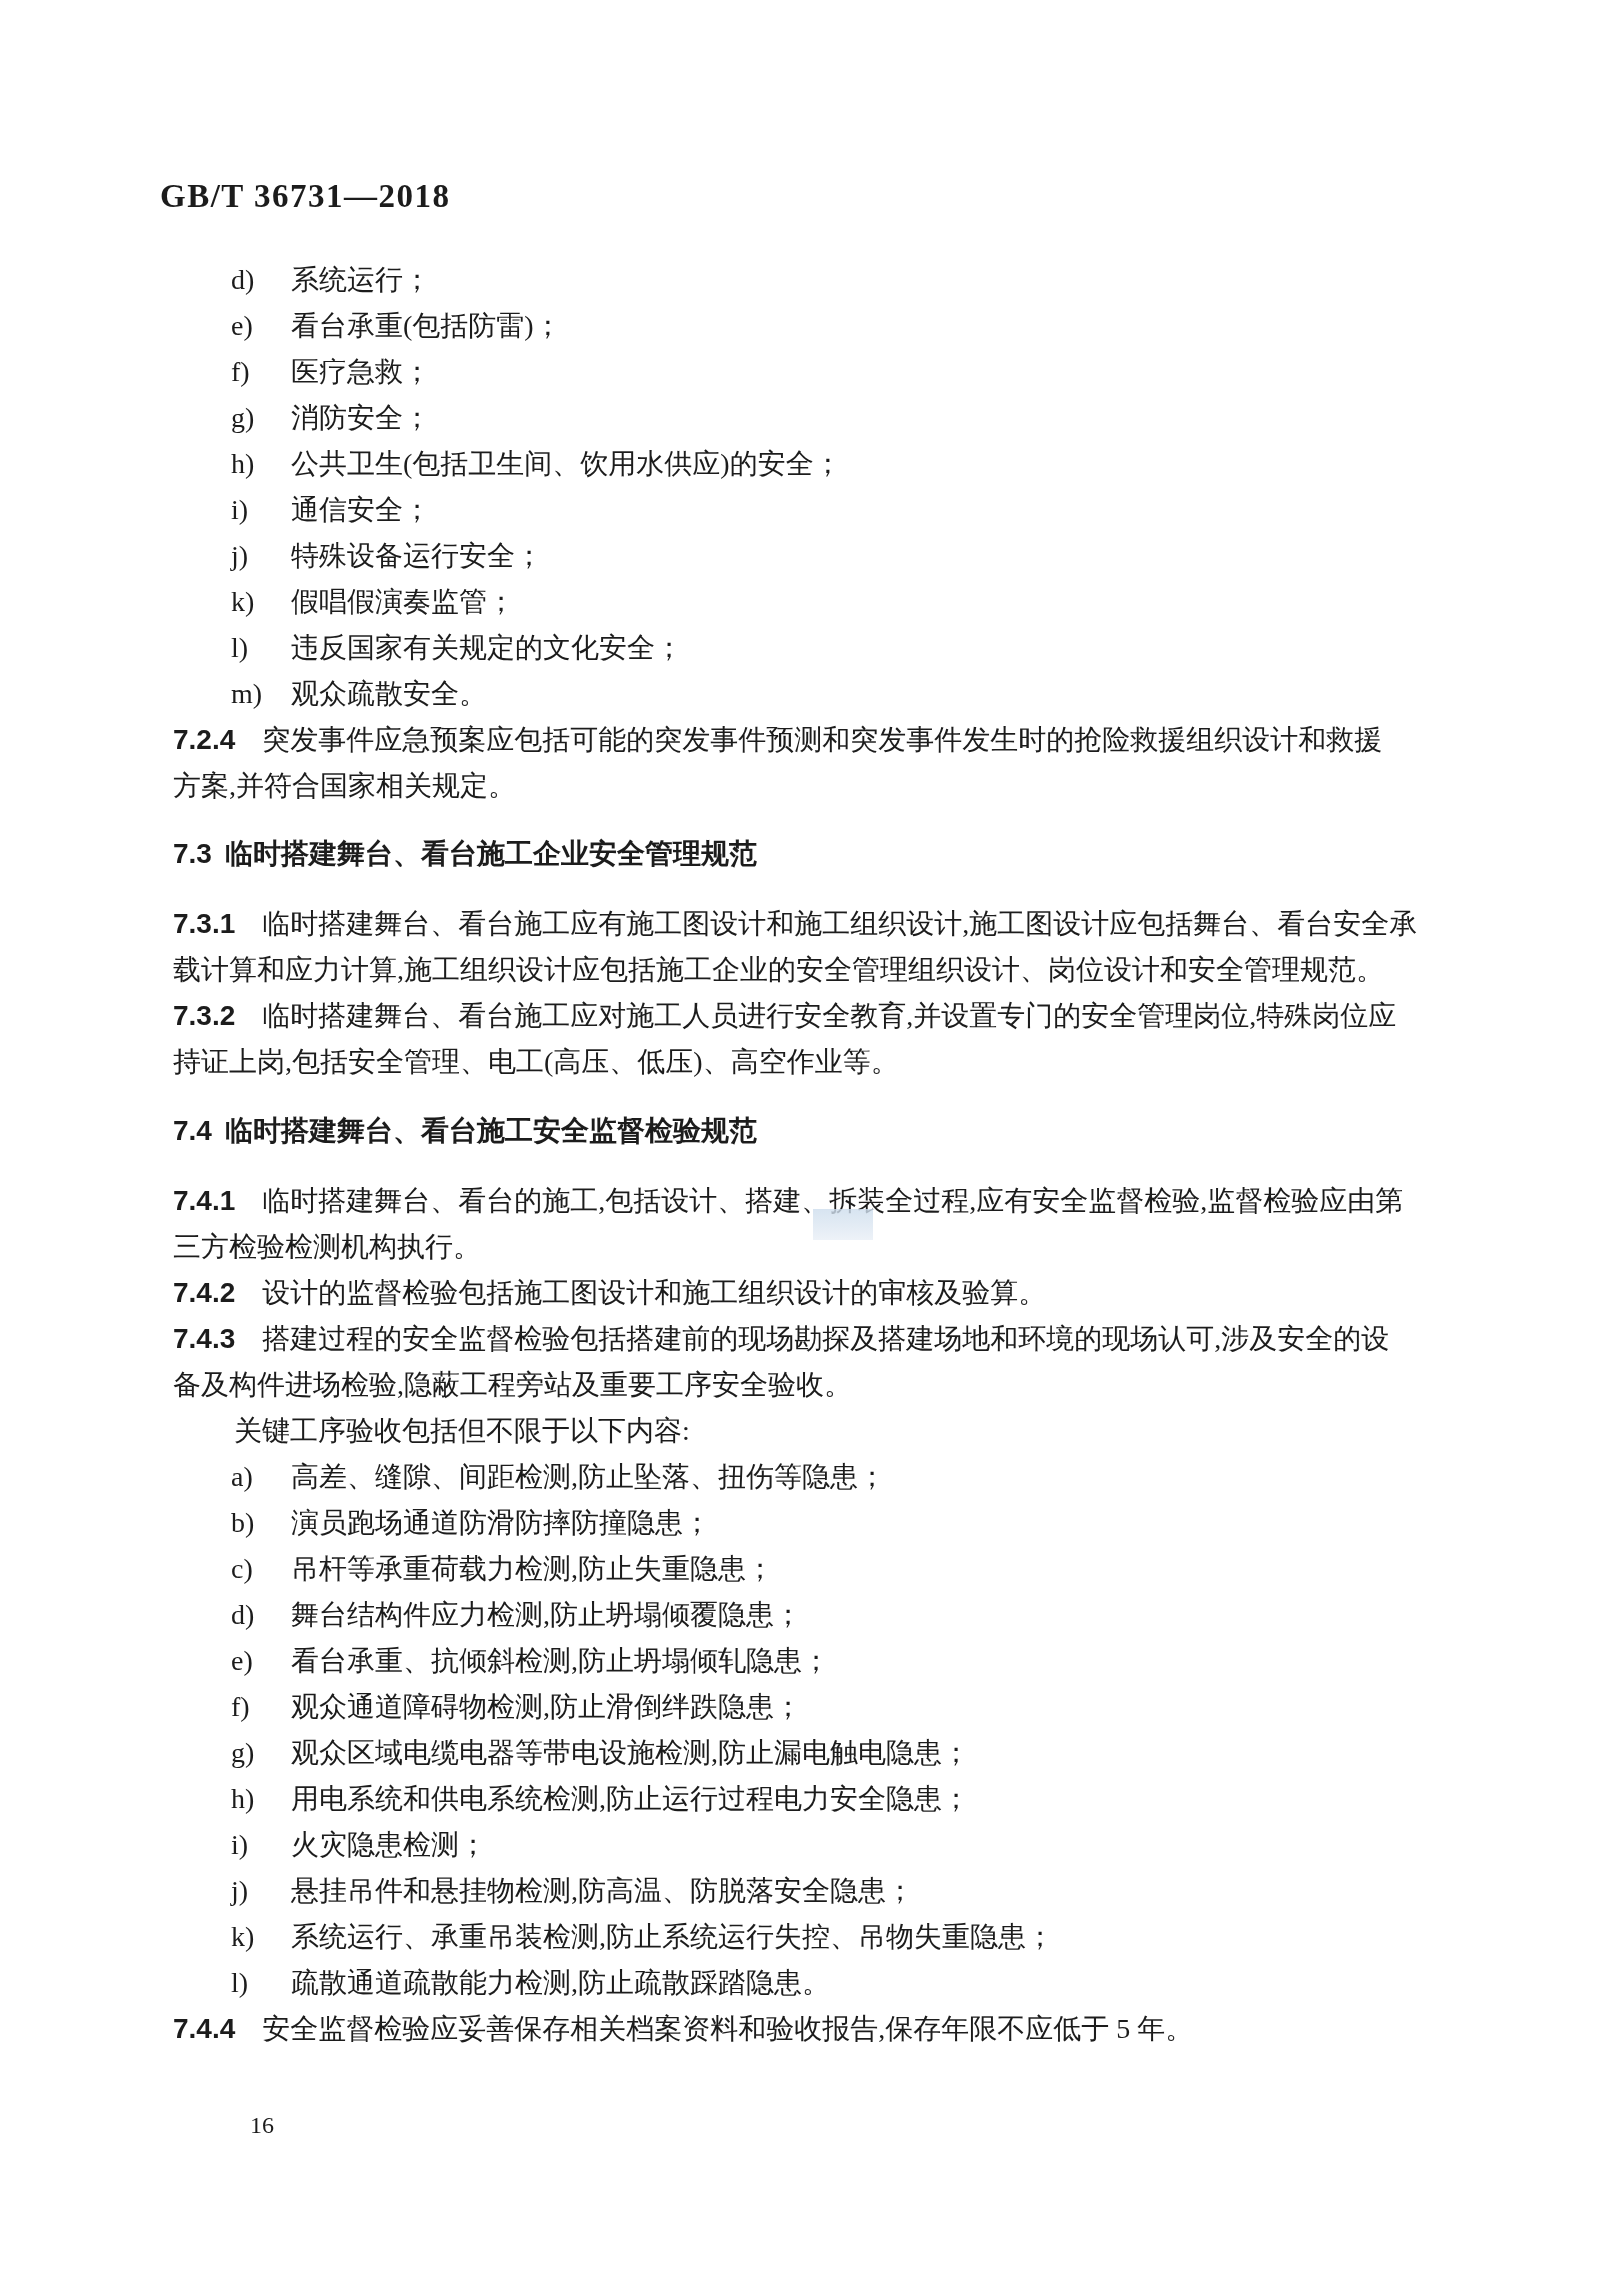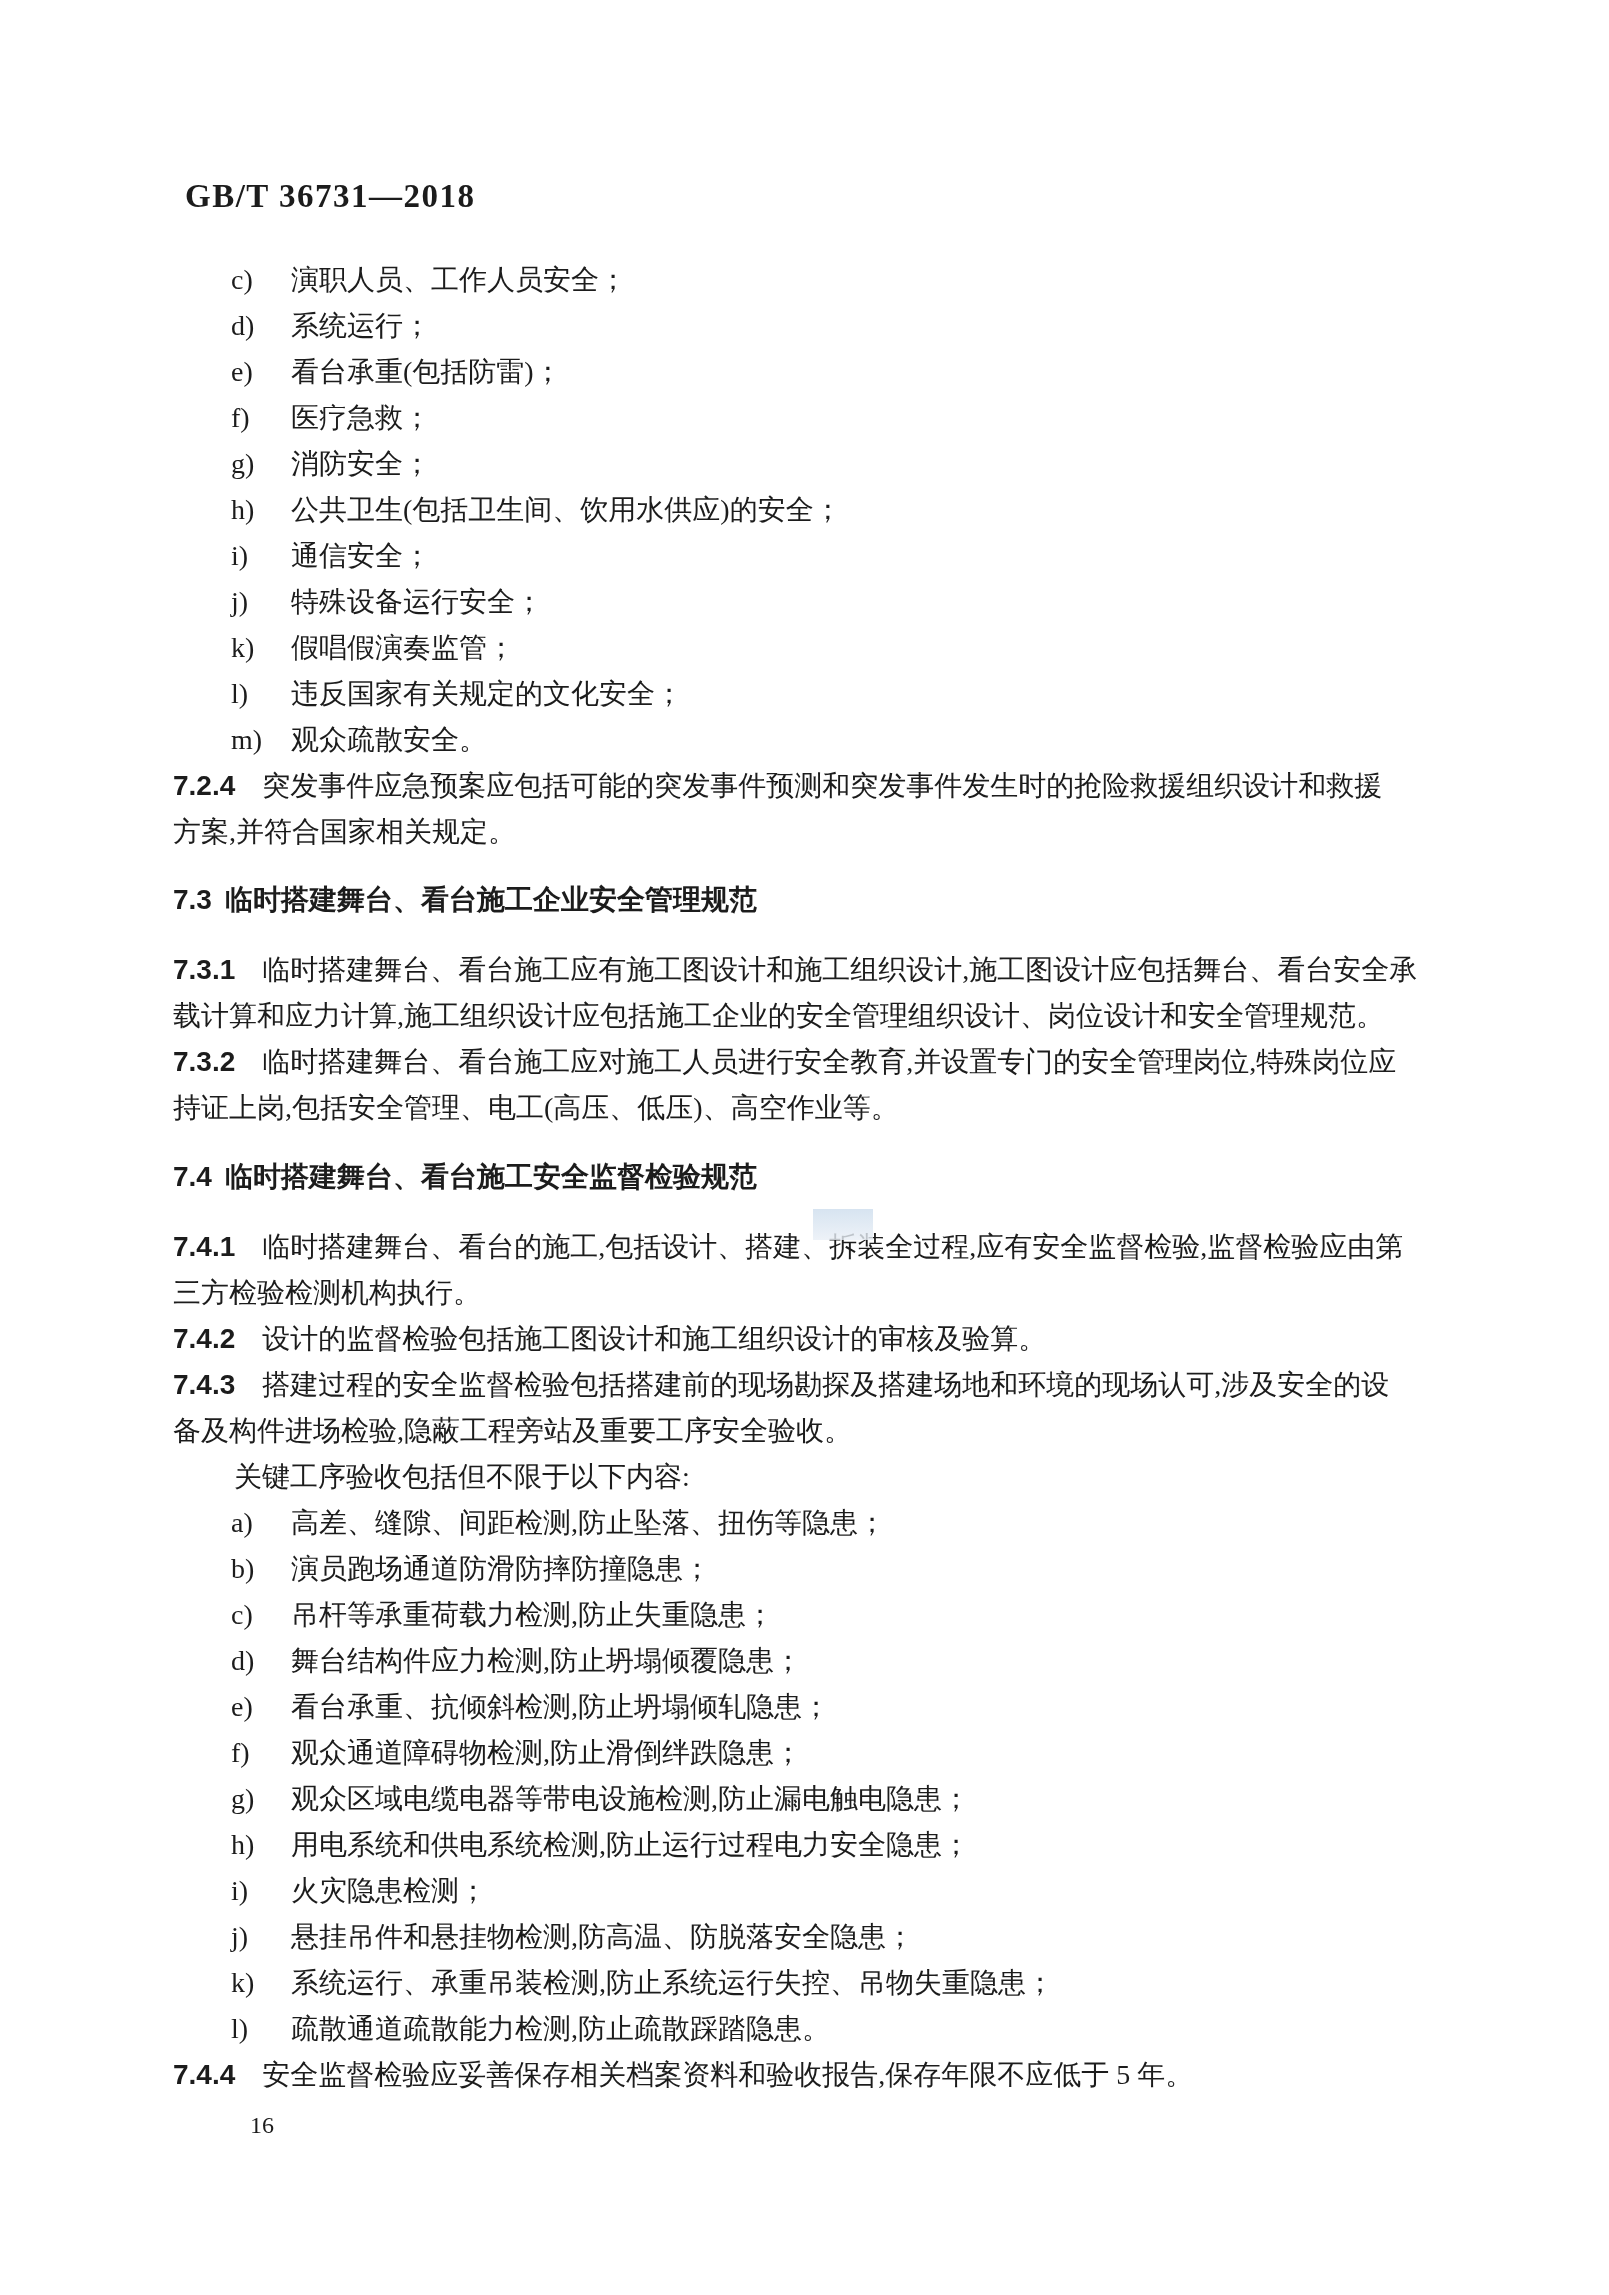--- a/index.html
+++ b/index.html
@@ -5,21 +5,21 @@
   html,body{margin:0;padding:0;background:#ffffff;}
   .page{
     position:relative;
     width:1609px;height:2295px;
     background:#ffffff;
     color:#1c1c1c;
     font-family:"Liberation Serif","DejaVu Serif",serif;
     overflow:hidden;
   }
   .doc-header{
-    position:absolute;left:185px;top:178px;
+    position:absolute;left:160px;top:178px;
     font-size:33px;font-weight:bold;letter-spacing:1.5px;
     white-space:nowrap;
   }
   .doc-body{
     position:absolute;left:173px;top:257px;width:1304px;
     font-size:28px;line-height:46px;
     white-space:nowrap;
   }
   .block-list-item{padding-left:58px;}
   .li-letter{display:inline-block;width:60px;}
@@ -45,21 +45,20 @@
     background:linear-gradient(180deg,#cddded 0%,#e9eff6 100%);
     opacity:.8;
   }
 </style>
 </head>
 <body>
 
 <div class="page">
   <div class="doc-header">GB/T 36731—2018</div>
   <div class="doc-body" id="doc-body">
-      <div class="block-list-item"><span class="li-letter">c)</span><span>演职人员、工作人员安全；</span></div>
       <div class="block-list-item"><span class="li-letter">d)</span><span>系统运行；</span></div>
       <div class="block-list-item"><span class="li-letter">e)</span><span>看台承重(包括防雷)；</span></div>
       <div class="block-list-item"><span class="li-letter">f)</span><span>医疗急救；</span></div>
       <div class="block-list-item"><span class="li-letter">g)</span><span>消防安全；</span></div>
       <div class="block-list-item"><span class="li-letter">h)</span><span>公共卫生(包括卫生间、饮用水供应)的安全；</span></div>
       <div class="block-list-item"><span class="li-letter">i)</span><span>通信安全；</span></div>
       <div class="block-list-item"><span class="li-letter">j)</span><span>特殊设备运行安全；</span></div>
       <div class="block-list-item"><span class="li-letter">k)</span><span>假唱假演奏监管；</span></div>
       <div class="block-list-item"><span class="li-letter">l)</span><span>违反国家有关规定的文化安全；</span></div>
       <div class="block-list-item"><span class="li-letter">m)</span><span>观众疏散安全。</span></div>

